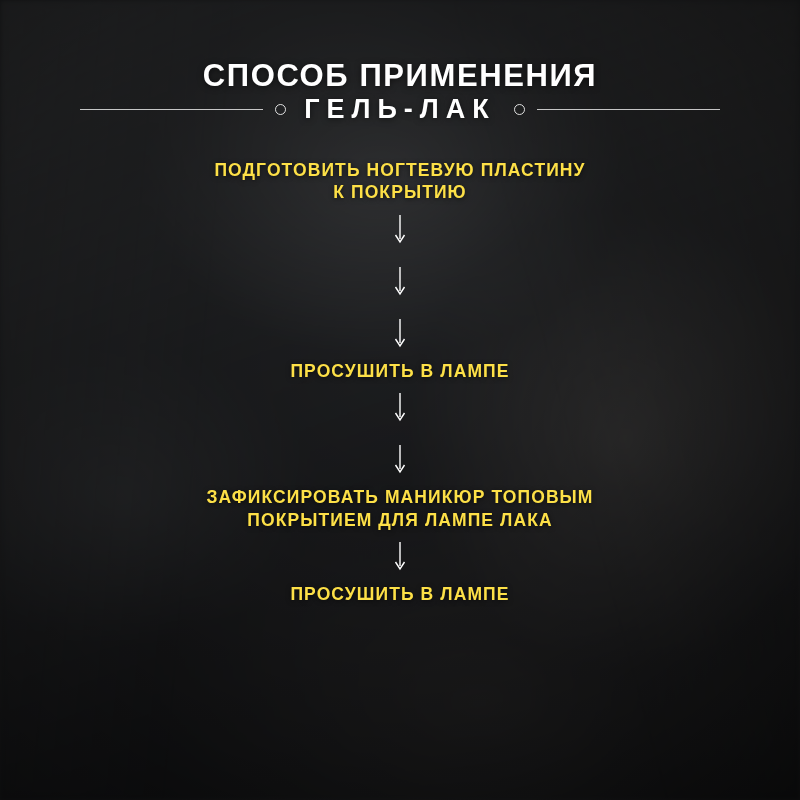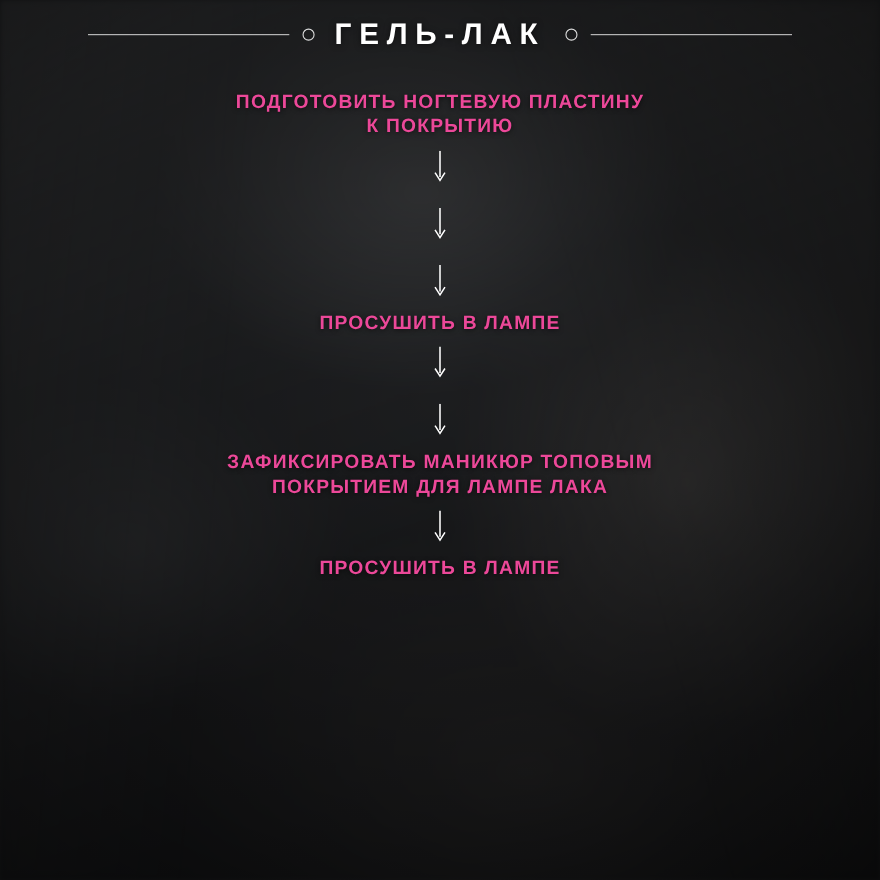--- a/index.html
+++ b/index.html
@@ -61,21 +61,21 @@
     margin-top: 58px;
     font-size: 31px;
     letter-spacing: 1.6px;
     font-weight: bold;
     color: #ffffff;
     text-align: center;
     text-shadow: 0 1px 6px rgba(0,0,0,0.55);
   }
 
   .subtitle-row {
-    margin-top: 16px;
+    margin-top: 0;
     display: flex;
     align-items: center;
     justify-content: center;
     width: 640px;
   }
   .rule {
     flex: 1 1 auto;
     height: 1px;
     background: rgba(255,255,255,0.75);
   }
@@ -102,21 +102,21 @@
     flex-direction: column;
     align-items: center;
     width: 100%;
   }
   .step {
     text-align: center;
     font-size: 17.5px;
     line-height: 1.28;
     letter-spacing: 1.1px;
     font-weight: bold;
-    color: #ec4899;
+    color: #fde047;
     text-shadow: 0 1px 5px rgba(0,0,0,0.6);
     max-width: 560px;
     white-space: pre-line;
   }
   .arrow {
     margin: 11px 0 11px 0;
     width: 14px;
     height: 30px;
     display: block;
   }
@@ -126,20 +126,21 @@
 <body>
 
 <div class="canvas">
   <div class="bg"></div>
   <div class="bg-streak"></div>
   <div class="overlay-dark"></div>
   <div class="vignette"></div>
 
   <div class="content">
 
+    <div class="title-main">СПОСОБ ПРИМЕНЕНИЯ</div>
 
     <div class="subtitle-row">
       <div class="rule"></div>
       <div class="dot"></div>
       <div class="title-sub">ГЕЛЬ-ЛАК</div>
       <div class="dot"></div>
       <div class="rule"></div>
     </div>
 
     <div class="steps">

